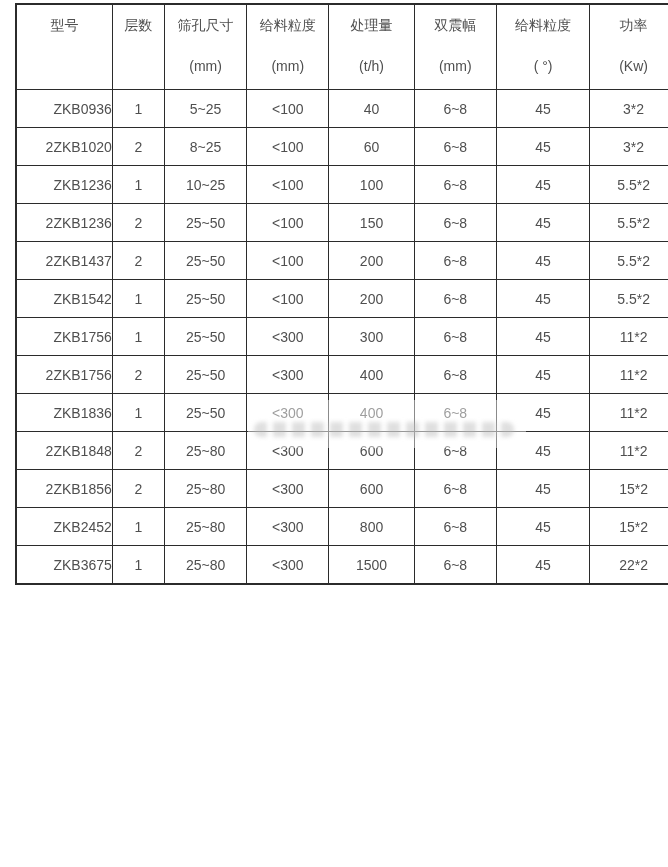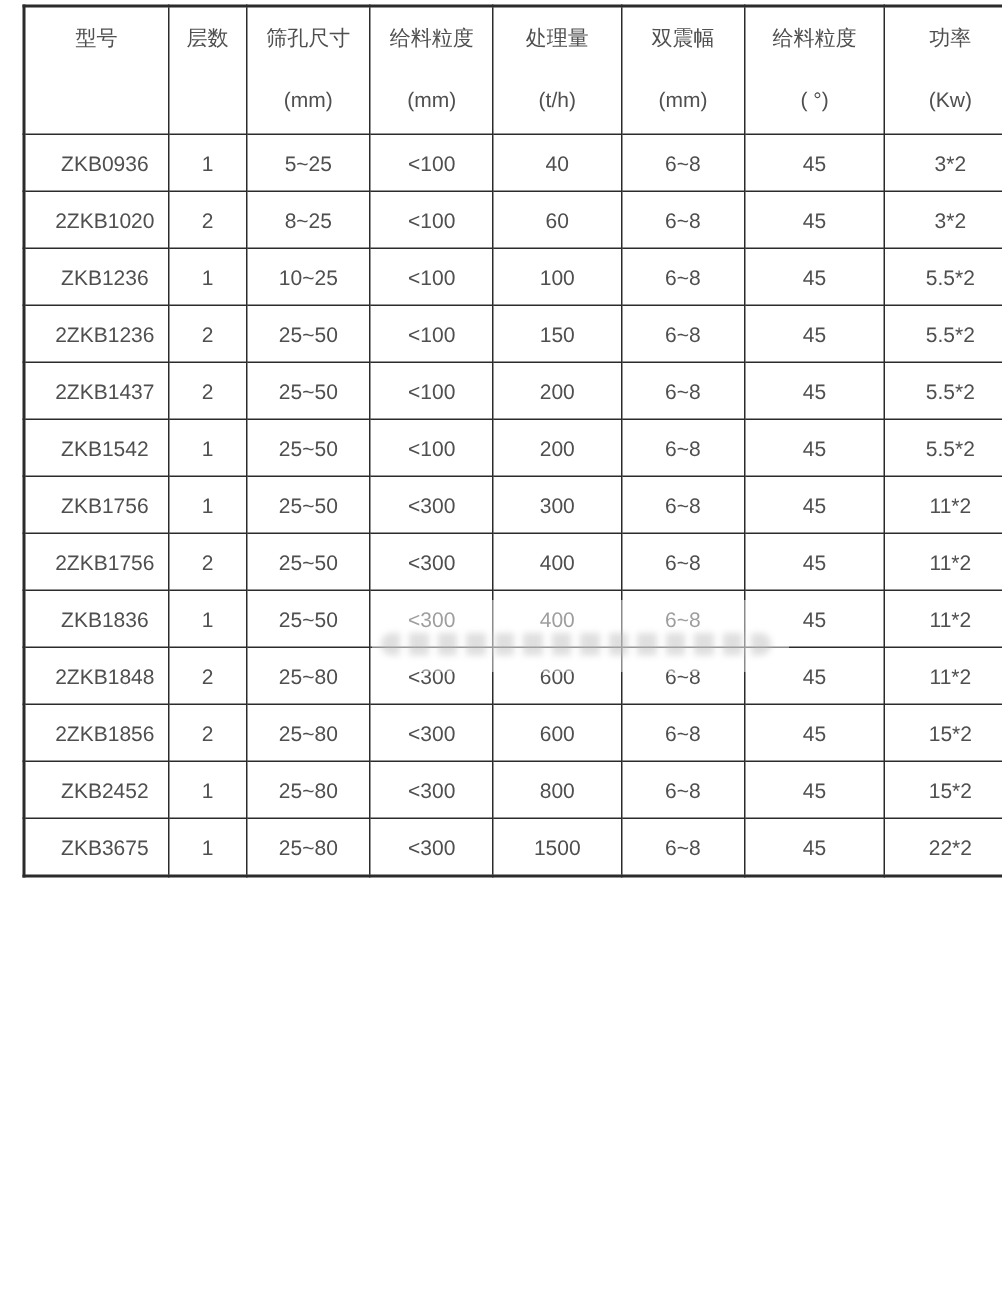--- a/index.html
+++ b/index.html
@@ -58,21 +58,21 @@
     height: 38px;
     display: flex;
     align-items: center;
     justify-content: center;
   }
   tbody td {
     height: 37px;
     text-align: center;
   }
   tbody td.model-cell {
-    text-align: center;
+    text-align: right;
     padding-left: 11px;
   }
 
   
   .watermark {
     position: absolute;
     left: 248px;
     top: 400px;
     width: 278px;
     height: 48px;

